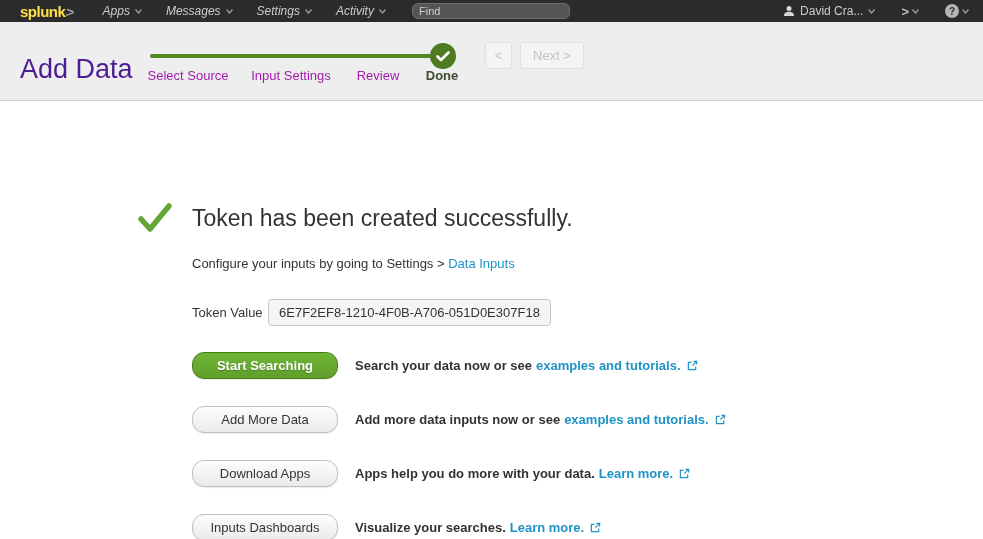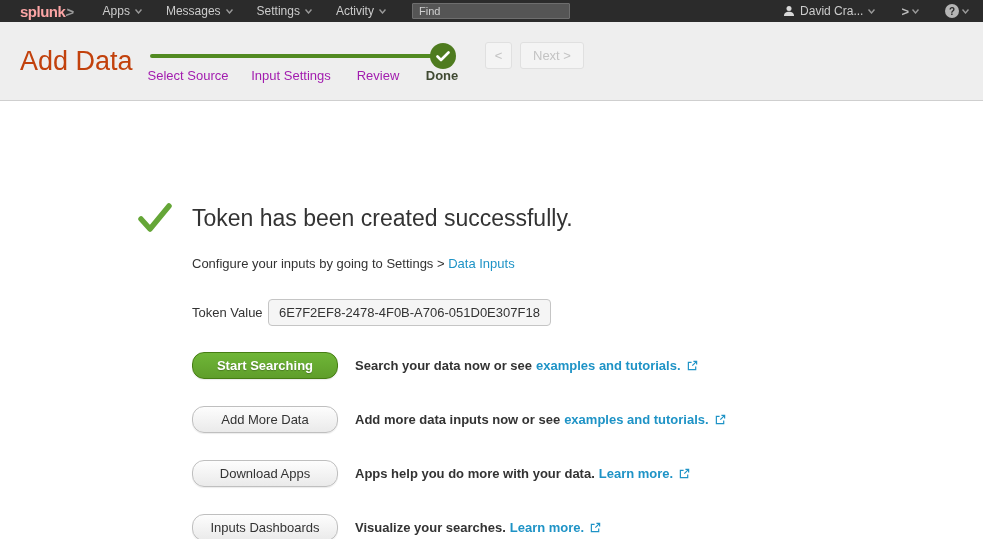--- a/index.html
+++ b/index.html
@@ -12,30 +12,30 @@
   }
 
   
   .topnav {
     height:22px; background:#2b2b2b;
     display:flex; align-items:center;
     padding-left:20px;
     font-size:12px; color:#cccccc;
   }
   .logo { display:flex; align-items:baseline; cursor:pointer; margin-right:4px; }
-  .logo-text { color:#fca5a5; font-weight:bold; font-size:15px; letter-spacing:-0.5px; }
+  .logo-text { color:#fde047; font-weight:bold; font-size:15px; letter-spacing:-0.5px; }
   .logo-caret { color:#9a9a9a; font-weight:bold; font-size:14px; transform:skewX(-12deg); margin-left:1px; }
   .nav-item {
     display:flex; align-items:center; gap:5px;
-    margin-left:24px; cursor:pointer; white-space:nowrap;
+    margin-left:24px; cursor:pointer; white-space:nowrap;font-style:italic;
   }
   .chev { width:7px; height:5px; display:inline-block; }
   .find-input {
     margin-left:26px; width:158px; height:16px;
-    background:#555555; border:1px solid #6e6e6e; border-radius:1px;
+    background:#555555; border:1px solid #6e6e6e; border-radius:6px;
     color:#e8e8e8; font-size:11px; padding:0 6px; outline:none;
     font-family:"Liberation Sans", sans-serif;
   }
   .find-input::placeholder { color:#cfcfcf; opacity:1; }
   .nav-right { margin-left:auto; display:flex; align-items:center; padding-right:14px; }
   .nav-user { display:flex; align-items:center; gap:5px; cursor:pointer; }
   .person-icon { width:12px; height:12px; }
   .nav-share { display:flex; align-items:center; gap:3px; margin-left:26px; cursor:pointer; }
   .share-glyph { color:#bdbdbd; font-weight:bold; font-size:13px; }
   .nav-help { display:flex; align-items:center; gap:3px; margin-left:26px; cursor:pointer; }
@@ -44,22 +44,22 @@
     color:#2b2b2b; font-weight:bold; font-size:10px;
     display:flex; align-items:center; justify-content:center;
   }
 
   
   .page-header {
     position:relative; height:79px; background:#eeeeee;
     border-bottom:1px solid #cfcfcf;
   }
   .page-title {
-    position:absolute; left:20px; top:24px;
-    font-size:27px; font-weight:400; color:#c2410c;
+    position:absolute; left:20px; top:32px;
+    font-size:27px; font-weight:400; color:#4c1d95;
   }
   .step-track {
     position:absolute; left:150px; top:32px;
     width:293px; height:4px; background:#518a21; border-radius:2px;
   }
   .step-done-circle {
     position:absolute; left:430px; top:21px;
     width:26px; height:26px; border-radius:50%; background:#4e7b1f;
     display:flex; align-items:center; justify-content:center;
   }
@@ -196,21 +196,21 @@
   <svg class="big-check" width="36" height="34" viewBox="0 0 36 34">
     <path d="M4 18 L13 28 L32 5" fill="none" stroke="#65a637" stroke-width="5.5" stroke-linecap="round" stroke-linejoin="round"></path>
   </svg>
 
   <h2 class="success-heading">Token has been created successfully.</h2>
 
   <p class="sub-line"><span>Configure your inputs by going to Settings &gt; </span><a class="lnk">Data Inputs</a></p>
 
   <div class="token-row">
     <span class="token-label">Token Value</span>
-    <span class="token-box">6E7F2EF8-2478-4F0B-A706-051D0E307F18</span>
+    <span class="token-box">6E7F2EF8-1210-4F0B-A706-051D0E307F18</span>
   </div>
 
   <div class="action-row">
     <button class="btn btn-primary">Start Searching</button>
     <span class="action-desc">
       <span>Search your data now or see </span>
       <a class="lnk">examples and tutorials.</a>
       <svg class="ext-icon" viewBox="0 0 12 12">
           <path d="M9.5 7 V10.5 H1.5 V2.5 H5" fill="none" stroke="#1e93c6" stroke-width="1.3"></path>
           <path d="M7 1.5 H10.5 V5 M10.5 1.5 L5.8 6.2" fill="none" stroke="#1e93c6" stroke-width="1.3"></path>

